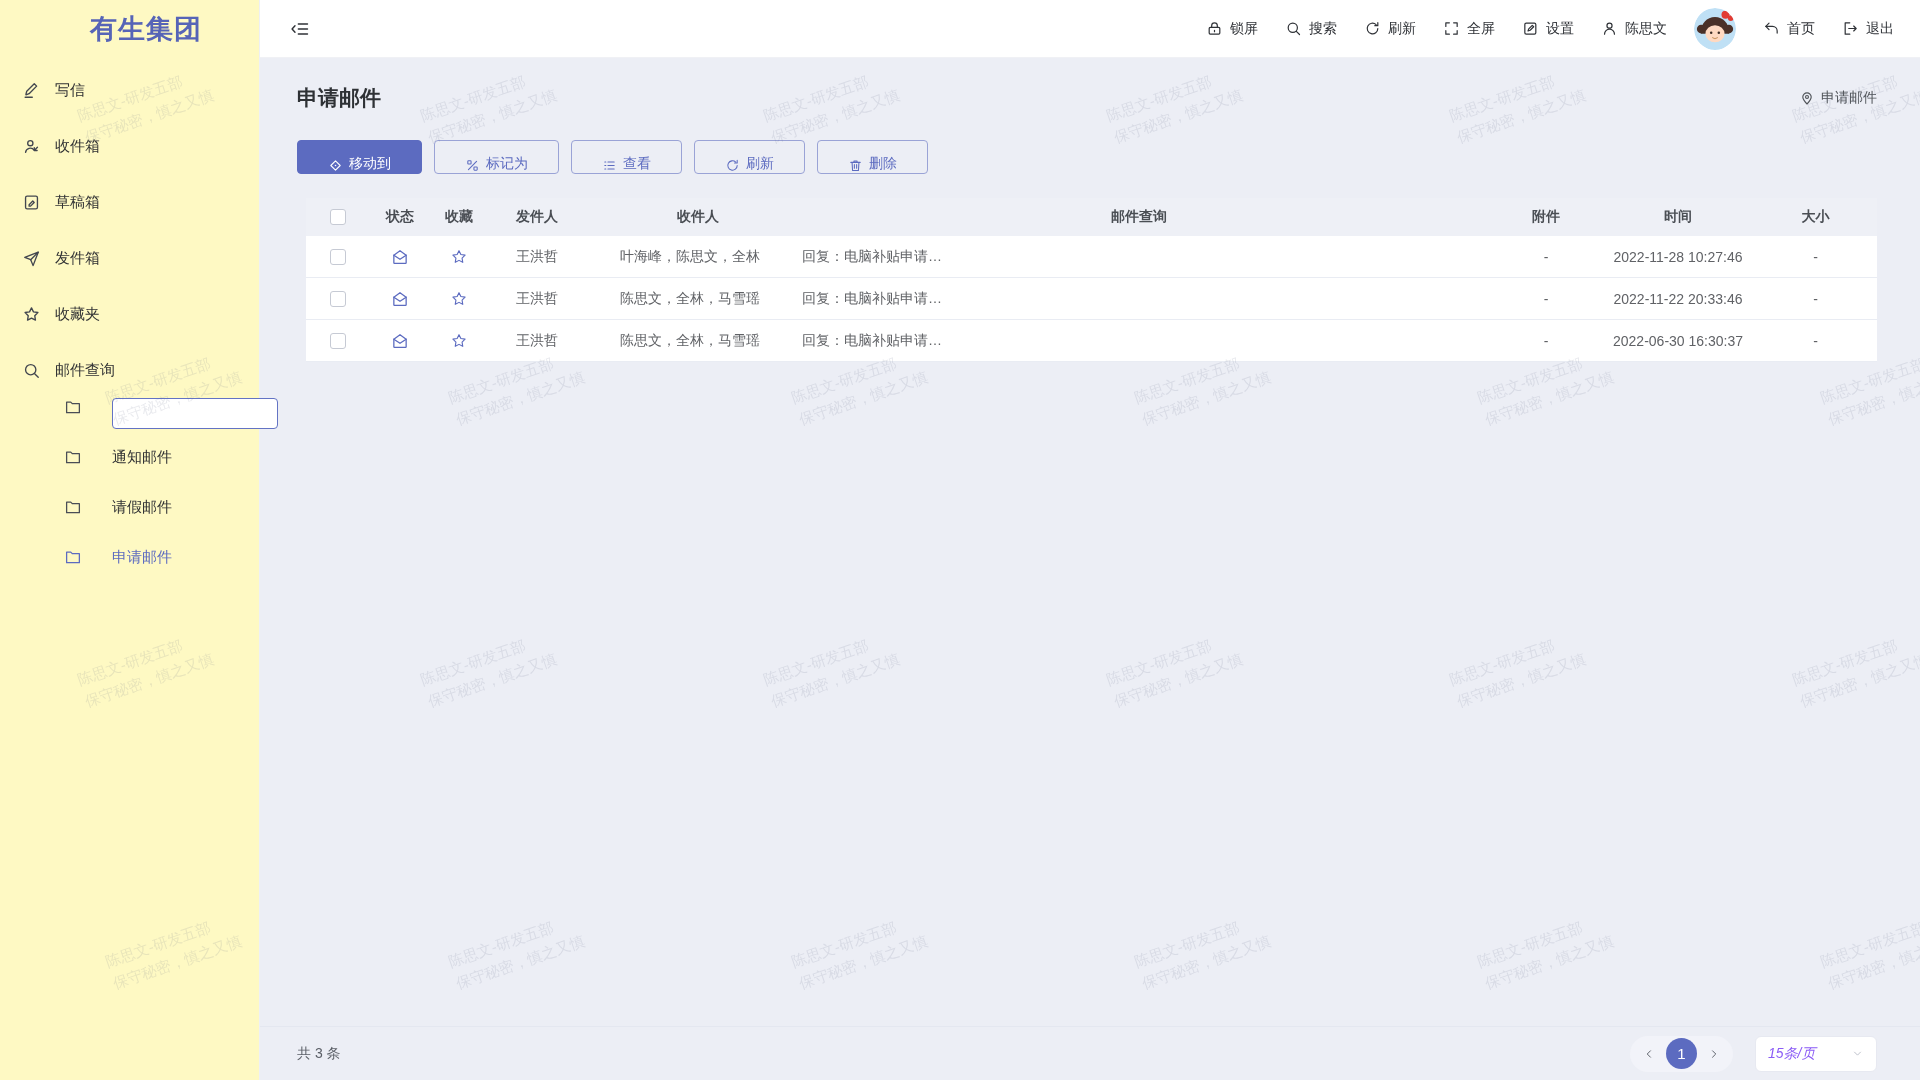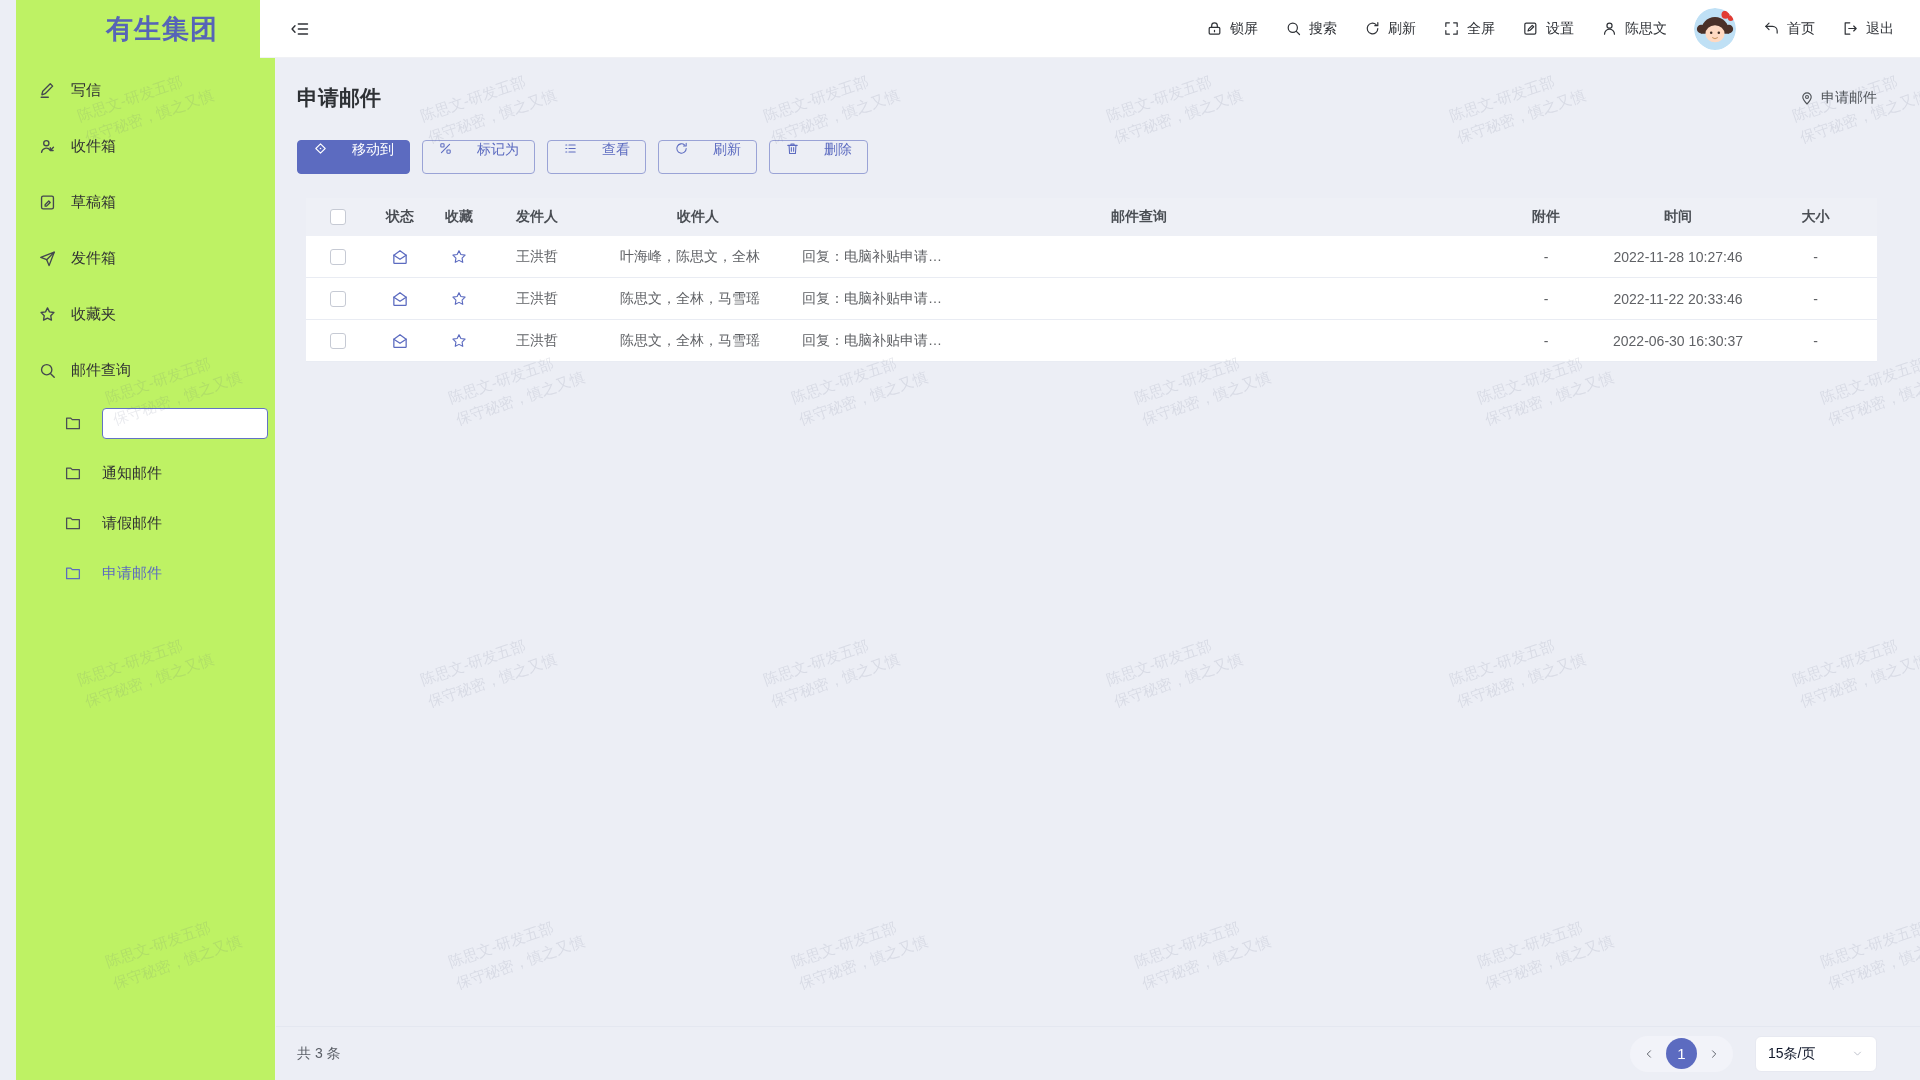--- a/index.html
+++ b/index.html
@@ -5,33 +5,33 @@
   * { margin:0; padding:0; box-sizing:border-box; }
   html,body { width:1920px; height:1080px; }
   body { position:relative; overflow:hidden; background:#eceef5;
          font-family:"Liberation Sans", sans-serif; color:#303133; }
 
   .icon { display:inline-flex; width:18px; height:18px; flex:0 0 auto; }
   .icon svg { width:100%; height:100%; fill:none; stroke:currentColor;
               stroke-width:1.7; stroke-linecap:round; stroke-linejoin:round; display:block; }
 
   
-  .sidebar { position:absolute; left:16px; top:0; width:260px; height:1080px;
-             background:#bef264; border-right:1px solid #eef0f4; z-index:2; }
+  .sidebar { position:absolute; left:0; top:0; width:260px; height:1080px;
+             background:#fef9c3; border-right:1px solid #eef0f4; z-index:2; }
   .logo { height:58px; display:flex; align-items:center; padding-left:90px;
           font-size:27px; font-weight:700; color:#5664b7; letter-spacing:1px; }
   .menu { padding-top:4px; }
   .menu-item { height:56px; display:flex; align-items:center; padding-left:22px;
                gap:14px; font-size:15px; color:#303133; cursor:pointer; }
   .menu-item .icon { width:19px; height:19px; color:#43474f; }
   .folders-row { background:#e9ebf6; border-top:1px solid #e2e5f2; border-bottom:1px solid #e2e5f2; }
   .folders-row .icon { color:#5c6bc0; }
   .folders-row .chev { margin-left:auto; margin-right:20px; width:14px; height:14px; color:#8a8f99; }
-  .folder-child { height:50px; display:flex; align-items:center; padding-left:48px;
-                  gap:20px; font-size:15px; color:#303133; cursor:pointer; }
+  .folder-child { height:50px; display:flex; align-items:flex-start; padding-left:48px;
+                  gap:30px; font-size:15px; color:#303133; cursor:pointer;margin-left:16px; }
   .folder-child .icon { width:18px; height:18px; color:#4a4e56; }
   .folder-child.active, .folder-child.active .icon { color:#5c6bc0; }
   .folder-input { width:166px; height:31px; border:1px solid #6373c4; border-radius:4px;
                   background:#fff; outline:none; padding:0 8px; font:inherit; font-size:14px; }
 
   
   .topbar { position:absolute; left:260px; top:0; right:0; height:58px; background:#fff;
             border-bottom:1px solid #f0f1f5; display:flex; align-items:center;
             padding:0 26px 0 30px; z-index:2; }
   .collapse { width:20px; height:20px; color:#2f3237; cursor:pointer; }
@@ -43,21 +43,21 @@
 
   
   .main { position:absolute; left:260px; top:58px; right:0; bottom:54px; padding:0 43px 0 37px; }
   .page-header { display:flex; align-items:center; justify-content:space-between; margin-top:26px; }
   .page-title { font-size:21px; font-weight:600; color:#2e3135; }
   .crumb { display:flex; align-items:center; gap:6px; font-size:14px; color:#4f5358; }
   .crumb .icon { width:16px; height:16px; }
 
   .toolbar { display:flex; align-items:center; margin-top:28px; }
   .btns { display:flex; gap:12px; }
-  .btn { height:34px; display:inline-flex; align-items:flex-start; gap:24px; padding:0 15px;
+  .btn { height:34px; display:inline-flex; align-items:flex-end; gap:6px; padding:0 30px;
          border-radius:4px; font-size:14px; border:1px solid #9aa3d6; color:#5c6bc0;
          background:transparent; cursor:pointer; font-family:inherit; }
   .btn .icon { width:15px; height:15px; }
   .btn.primary { background:#5c6bc0; border-color:#5c6bc0; color:#fff; }
   .search { margin-left:auto; width:376px; height:34px; border-radius:17px;
             border:1px solid #e1e4ec; background:#fff; padding:0 16px; font-size:14px;
             color:#606266; outline:none; font-family:inherit; }
   .search::placeholder { color:#bdc1ca; }
 
   
@@ -89,21 +89,21 @@
   .pager-group { margin-left:auto; display:flex; align-items:center; gap:22px; }
   .pager { height:36px; background:#f2f3f9; border-radius:18px; display:flex;
            align-items:center; padding:0 6px; gap:4px; }
   .pg-btn { width:26px; height:36px; display:flex; align-items:center; justify-content:center;
             color:#5f636b; cursor:pointer; }
   .pg-btn .icon { width:14px; height:14px; }
   .pg-cur { width:31px; height:31px; border-radius:50%; background:#5c6bc0; color:#fff;
             display:flex; align-items:center; justify-content:center; font-size:15px; cursor:pointer; }
   .psize { width:122px; height:36px; background:#fff; border:1px solid #e7e9f1; border-radius:6px;
            display:flex; align-items:center; justify-content:space-between; padding:0 12px;
-           color:#0f172a; cursor:pointer; }
+           color:#8b5cf6; cursor:pointer;font-style:italic; }
   .psize .icon { width:13px; height:13px; color:#b9bdc7; }
 
   
   .wm-layer { position:absolute; inset:0; overflow:hidden; pointer-events:none; z-index:60; }
   .wm { position:absolute; color:#5a6280; opacity:.13; font-size:15px; line-height:23px;
         transform:rotate(-19deg); white-space:nowrap; }
 </style>
 </head>
 <body>
 

